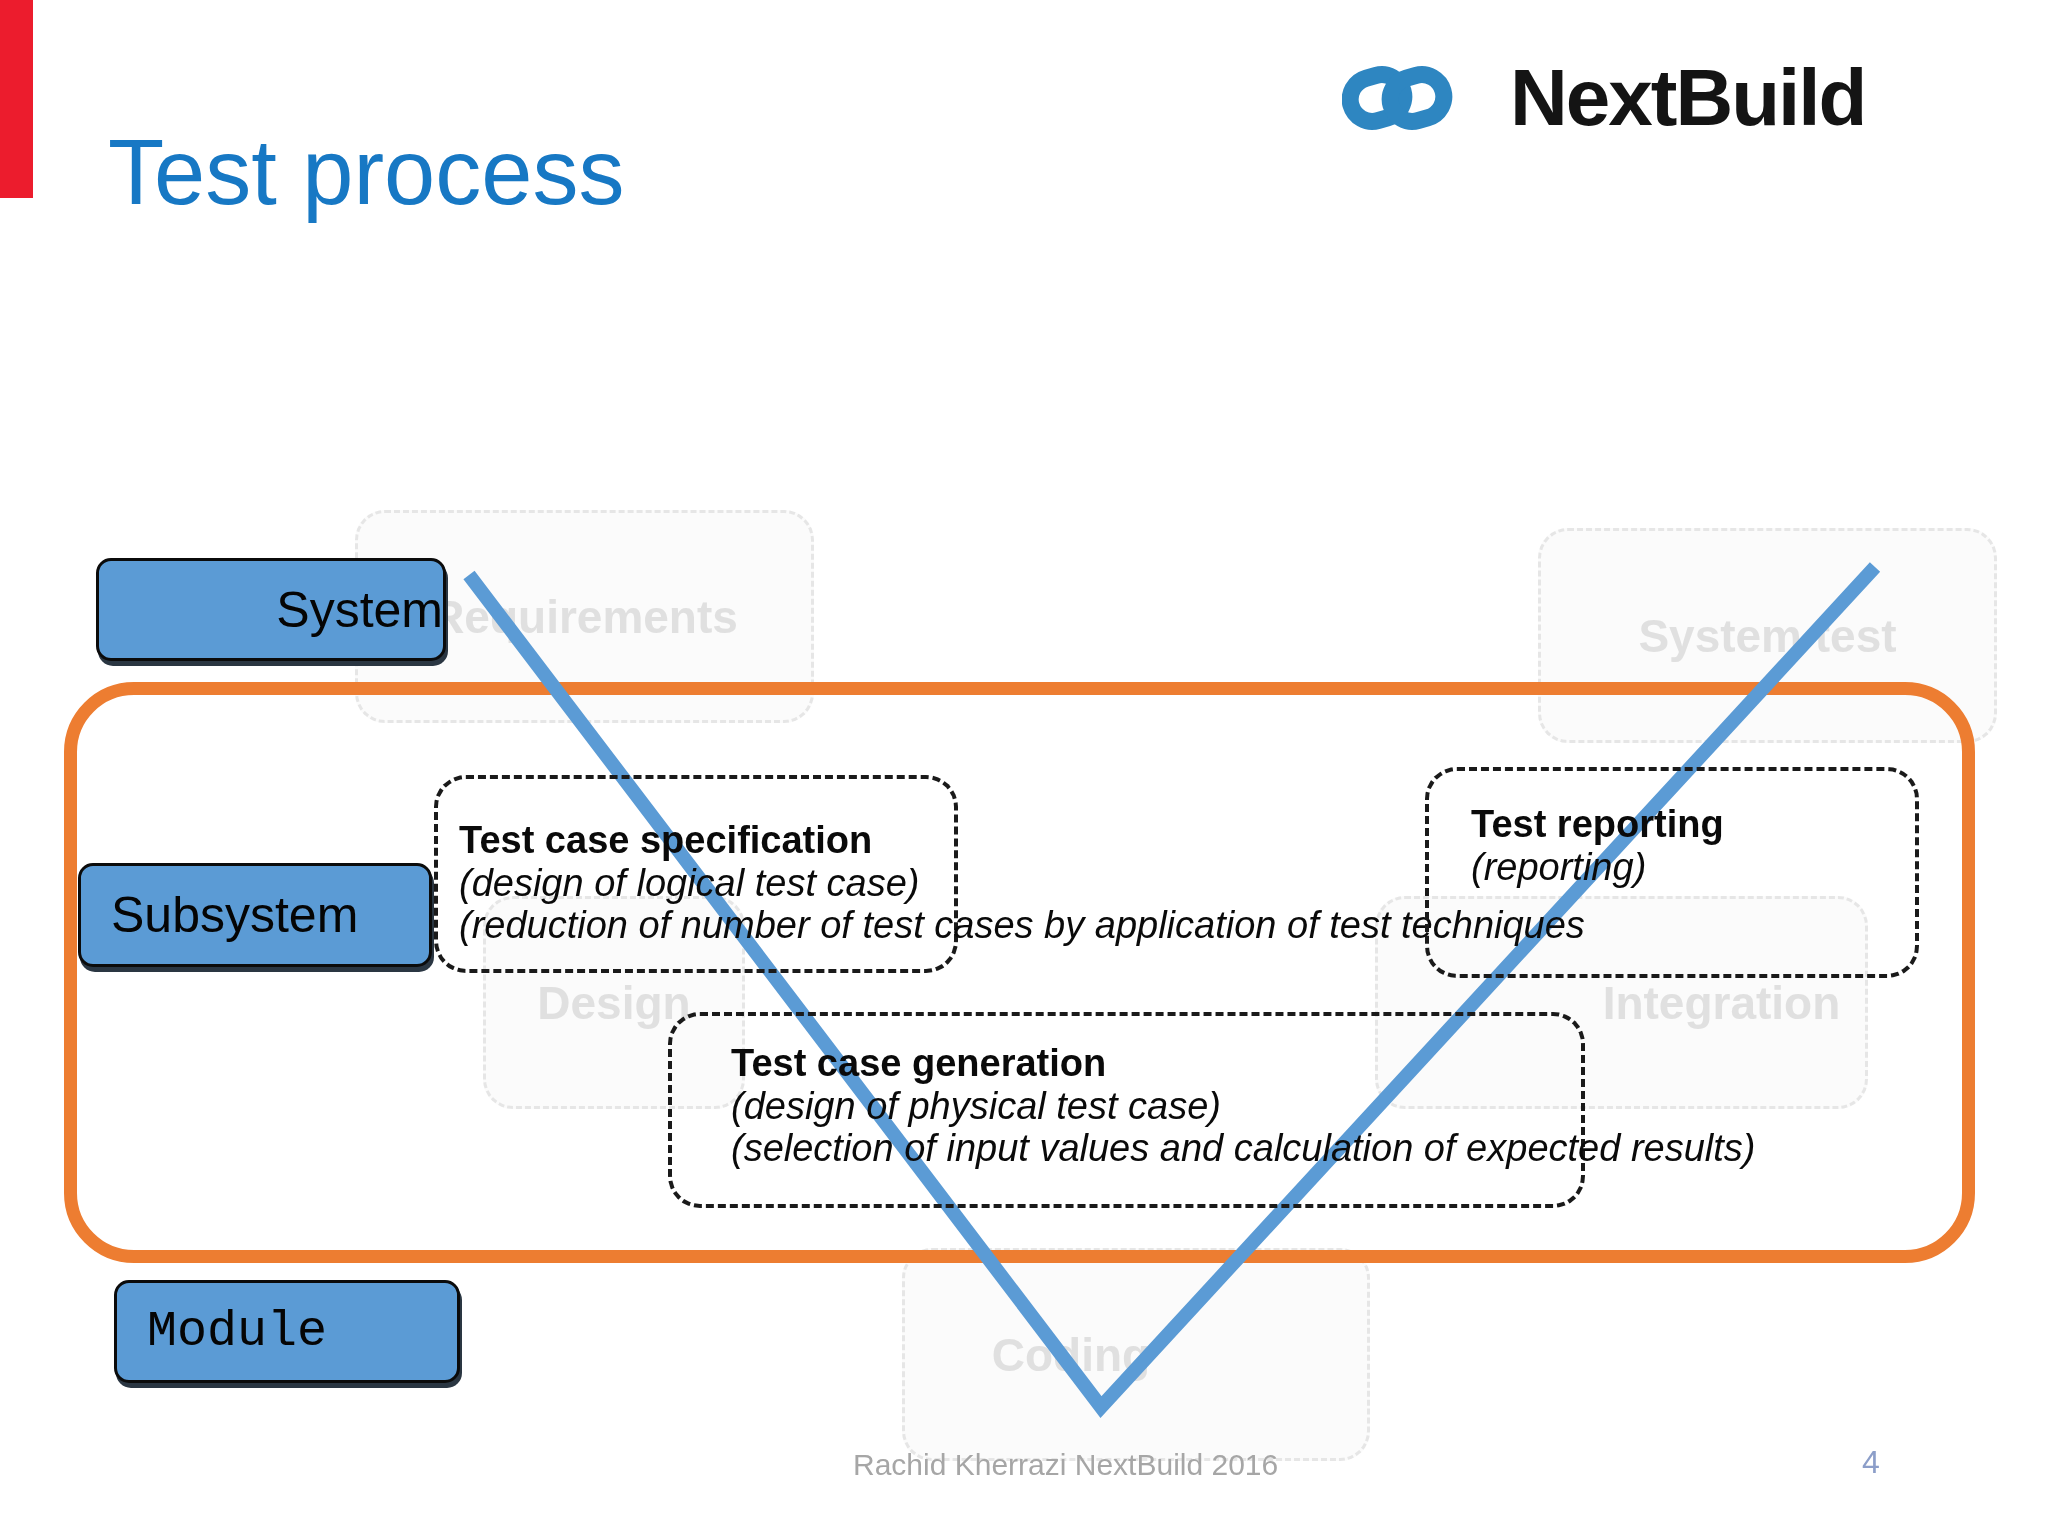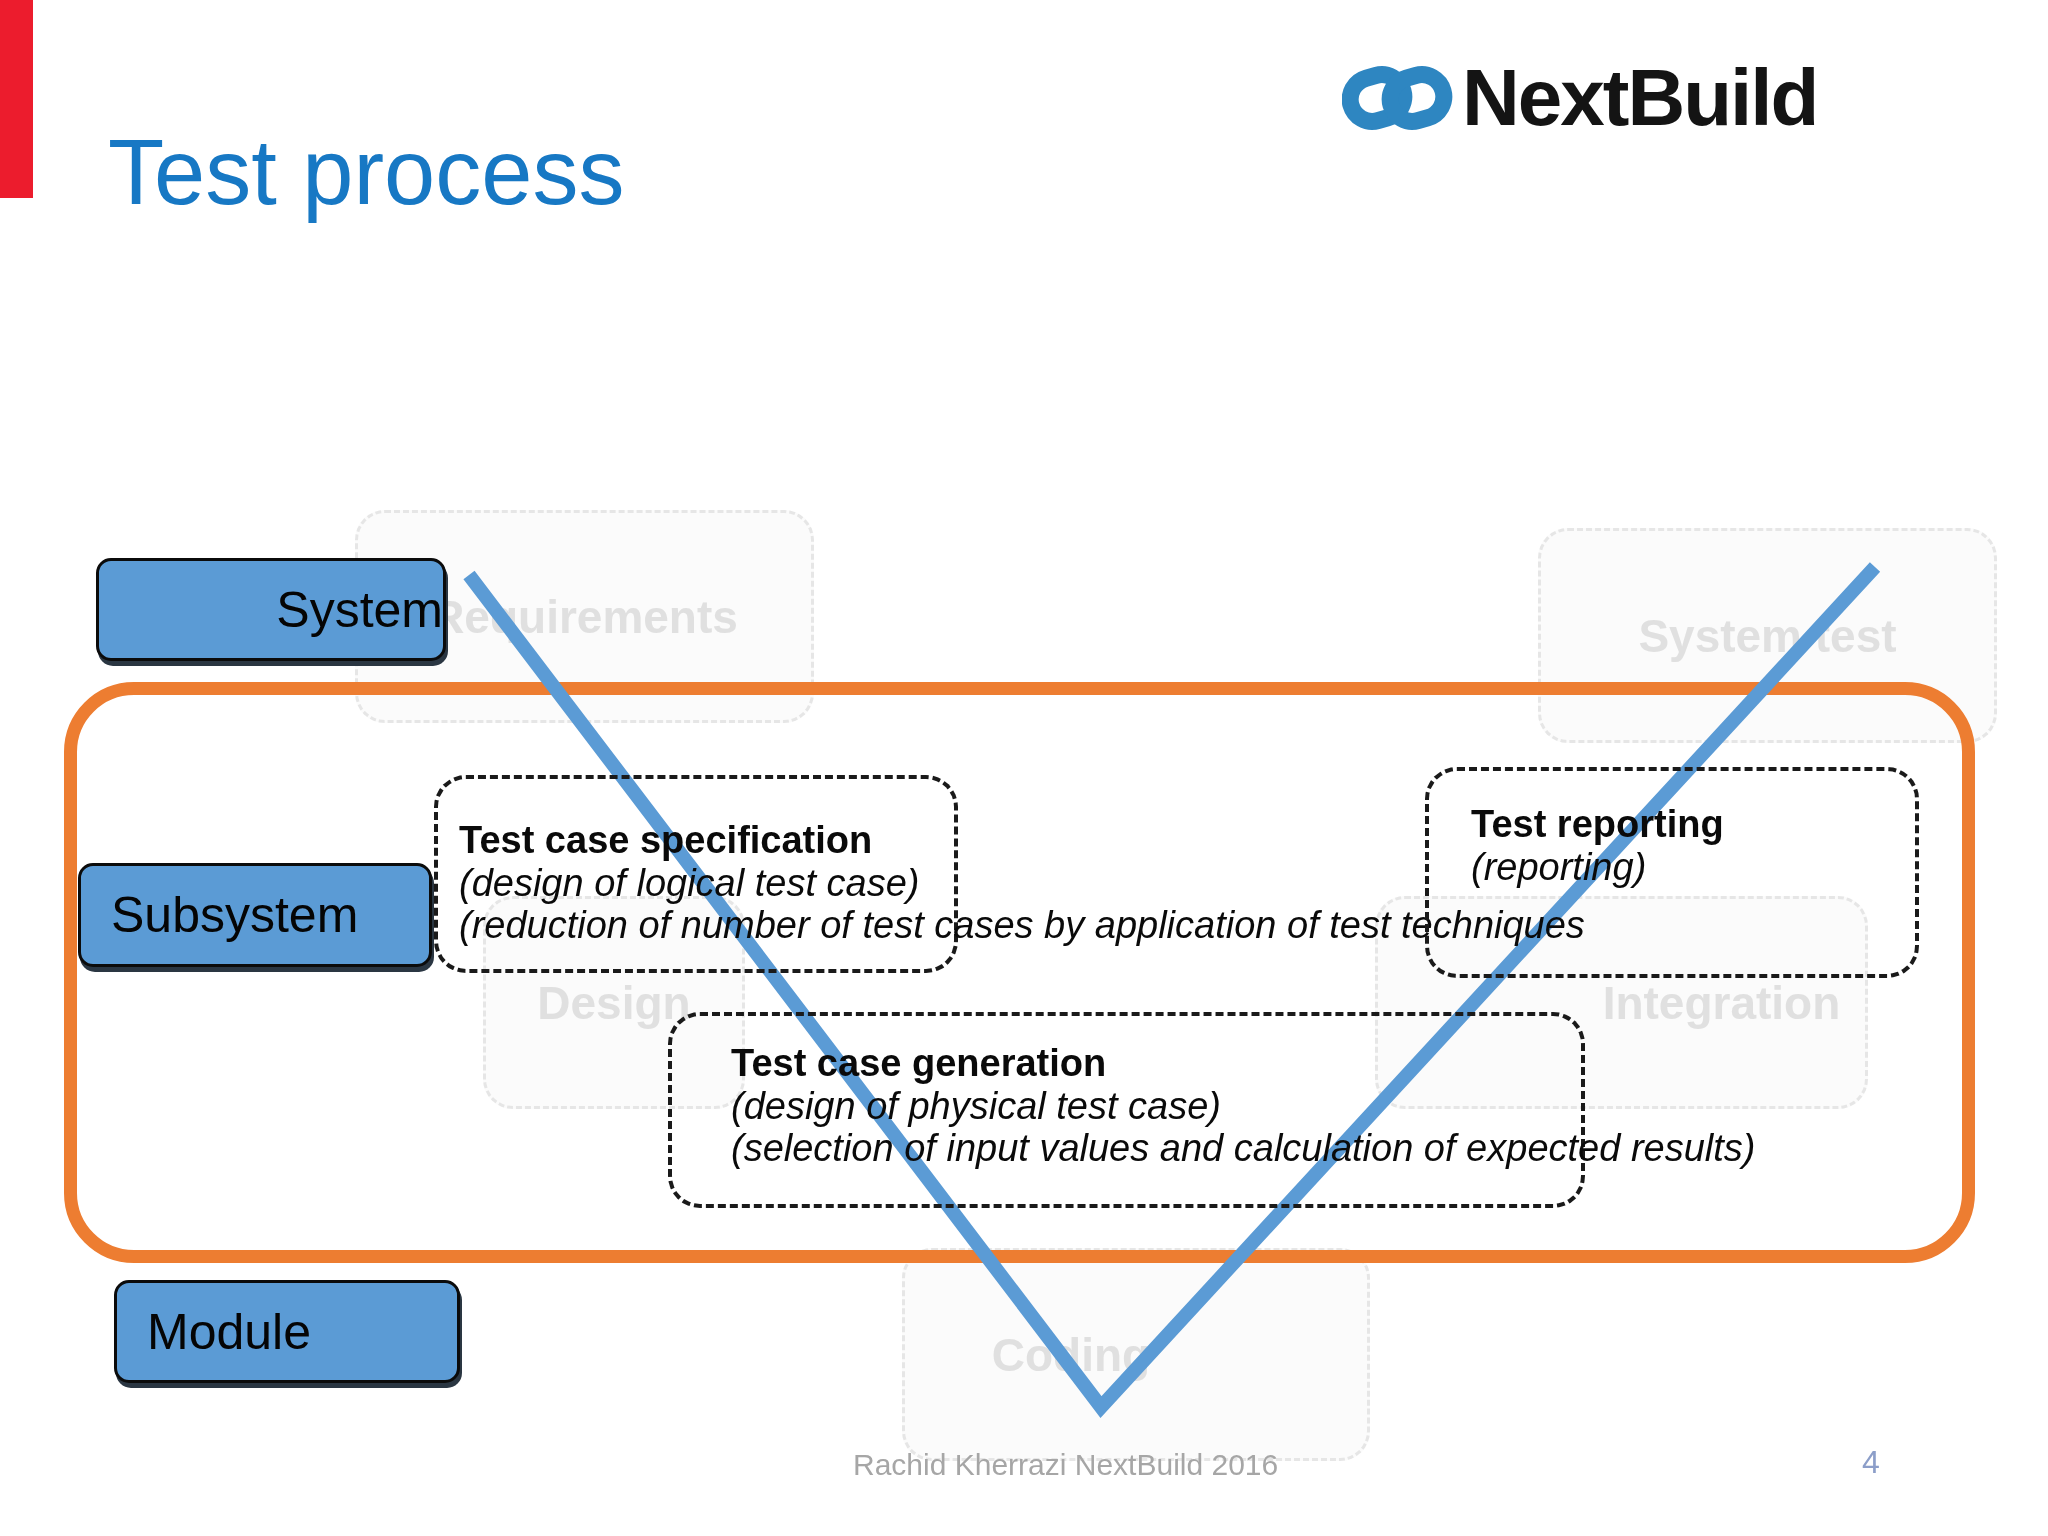--- a/index.html
+++ b/index.html
@@ -3,21 +3,21 @@
 <meta charset="utf-8">
 <style>
   html,body{margin:0;padding:0;background:#ffffff;}
   #slide{
     position:relative;width:2048px;height:1536px;background:#ffffff;overflow:hidden;
     font-family:"Liberation Sans", sans-serif;
   }
   
   .red-bar{position:absolute;left:0;top:0;width:33px;height:198px;background:#EC1C2D;}
   
-  .brand{position:absolute;left:1342px;top:48px;display:flex;align-items:center;}
+  .brand{position:absolute;left:1342px;top:48px;display:flex;align-items:center;gap:48px;}
   .brand-icon{width:112px;height:100px;}
   .brand-text{font-size:80px;font-weight:700;color:#141414;letter-spacing:-2px;margin-left:8px;}
   
   .slide-title{position:absolute;left:108px;top:124px;font-size:92px;color:#1778C4;line-height:1.05;}
   .slide-subtitle{position:absolute;left:145px;top:386px;font-size:46px;color:#0d0d0d;}
   
   .ghost{position:absolute;border:3px dashed #E6E6E6;border-radius:30px;background:#FBFBFB;
          display:flex;align-items:center;justify-content:center;}
   .ghost .ghost-label{font-size:46px;font-weight:700;color:#E0E0E0;white-space:nowrap;}
   .ghost-requirements{left:355px;top:510px;width:453px;height:207px;}
@@ -31,21 +31,21 @@
   .scope-rect{position:absolute;left:64px;top:682px;width:1885px;height:555px;
     border:13px solid #ED7D31;border-radius:70px;background:transparent;}
   
   .vlines{position:absolute;left:0;top:0;width:2048px;height:1536px;pointer-events:none;}
   
   .level{position:absolute;background:#5B9BD5;border:3px solid #0b0b0b;border-radius:15px;
     box-shadow:2px 5px 0 #2A3642;display:flex;align-items:center;}
   .level .level-label{font-size:50px;color:#050505;padding-left:30px;}
   .level-system{left:96px;top:558px;width:344px;height:97px;justify-content:flex-end;}
   .level-subsystem{left:78px;top:863px;width:348px;height:98px;}
-  .level-module{left:114px;top:1280px;width:340px;height:97px;}
+  .level-module{left:114px;top:1280px;width:340px;height:97px;font-family:Liberation Mono, monospace;}
   
   .step{position:absolute;border:4px dashed #1a1a1a;border-radius:32px;}
   .step .step-text{position:absolute;white-space:nowrap;}
   .step .step-title{font-size:38px;font-weight:700;color:#0a0a0a;line-height:1.12;}
   .step .step-line{font-size:38px;color:#0a0a0a;line-height:1.12;font-style:italic;}
   .step-spec{left:434px;top:775px;width:516px;height:190px;}
   .step-spec .step-text{left:21px;top:40px;}
   .step-generation{left:668px;top:1012px;width:909px;height:188px;}
   .step-generation .step-text{left:59px;top:26px;}
   .step-execution{left:1425px;top:767px;width:486px;height:203px;}

